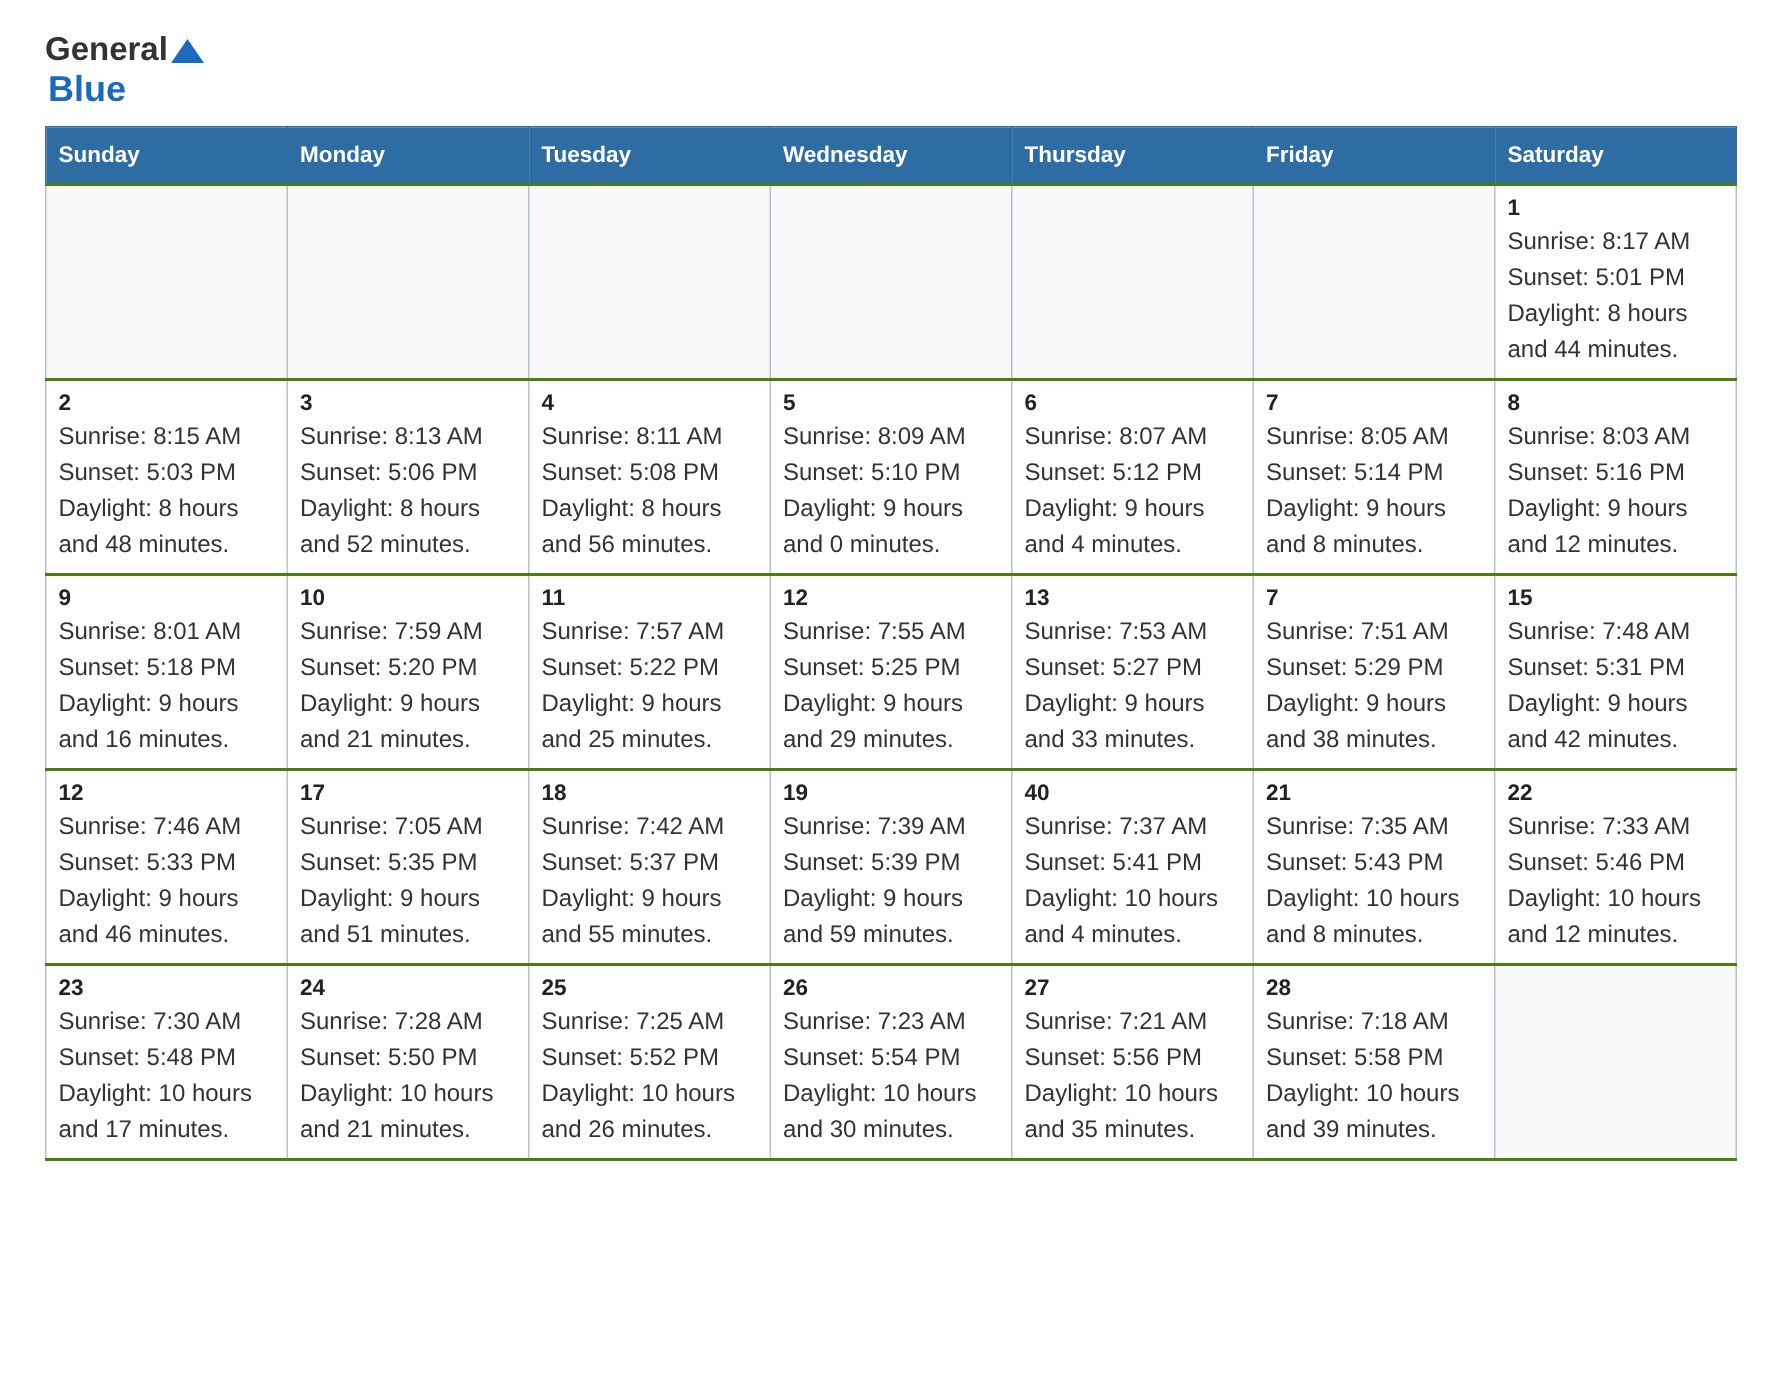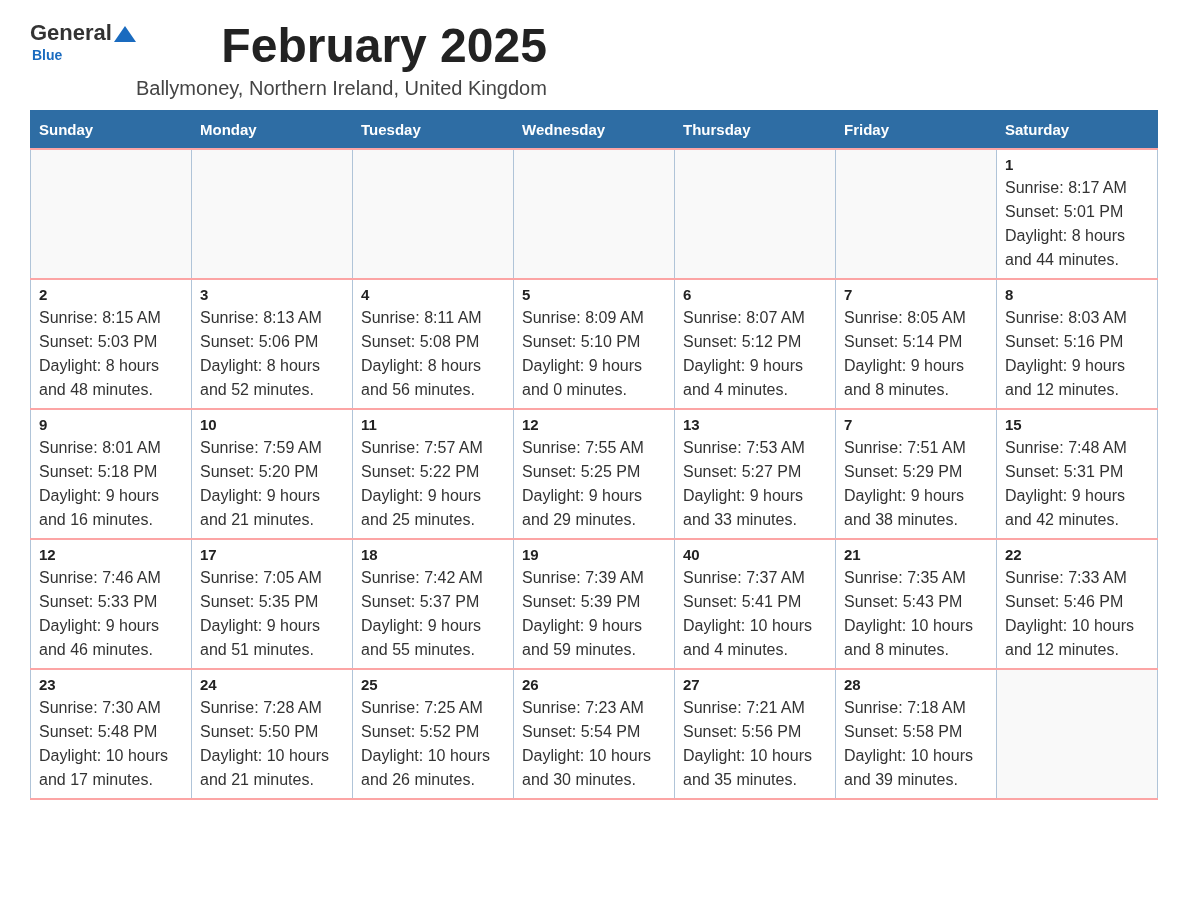--- a/index.html
+++ b/index.html
@@ -63,21 +63,21 @@
       border: 1px solid #2e6da4;
     }
     .calendar td {
       border: 1px solid #b0c4d8;
       vertical-align: top;
       padding: 6px 8px;
       width: calc(100% / 7);
       min-height: 100px;
     }
     .calendar tr {
-      border-bottom: 2px solid #fca5a5;
+      border-bottom: 2px solid #4d7c0f;
     }
     .day-number {
       font-size: 15px;
       font-weight: bold;
       color: #222;
       margin-bottom: 3px;
     }
     .day-info {
       font-size: 16px;
       color: #333;
@@ -95,26 +95,22 @@
 
 <div class="header-area">
   <div class="logo-wrapper">
     <div class="logo-top-row">
       <span class="logo-text-general">General</span>
       <svg width="22" height="20" viewBox="0 0 22 20" style="margin-left:2px;margin-top:2px;">
         <polygon points="11,2 22,18 0,18" fill="#1a6bbf"></polygon>
       </svg>
     </div>
     <div style="margin-left:2px;">
-      <span class="logo-text-blue" style="font-size:14px;font-weight:bold;color:#1a6bbf;">Blue</span>
+      <span class="logo-text-blue" style="font-size:24px;font-weight:bold;color:#1a6bbf;">Blue</span>
     </div>
-  </div>
-  <div class="title-area">
-    <div class="month-title">February 2025</div>
-    <div class="subtitle">Ballymoney, Northern Ireland, United Kingdom</div>
   </div>
 </div>
 
 <table class="calendar">
   <thead>
     <tr>
     <th>Sunday</th>
         <th>Monday</th>
         <th>Tuesday</th>
         <th>Wednesday</th>

